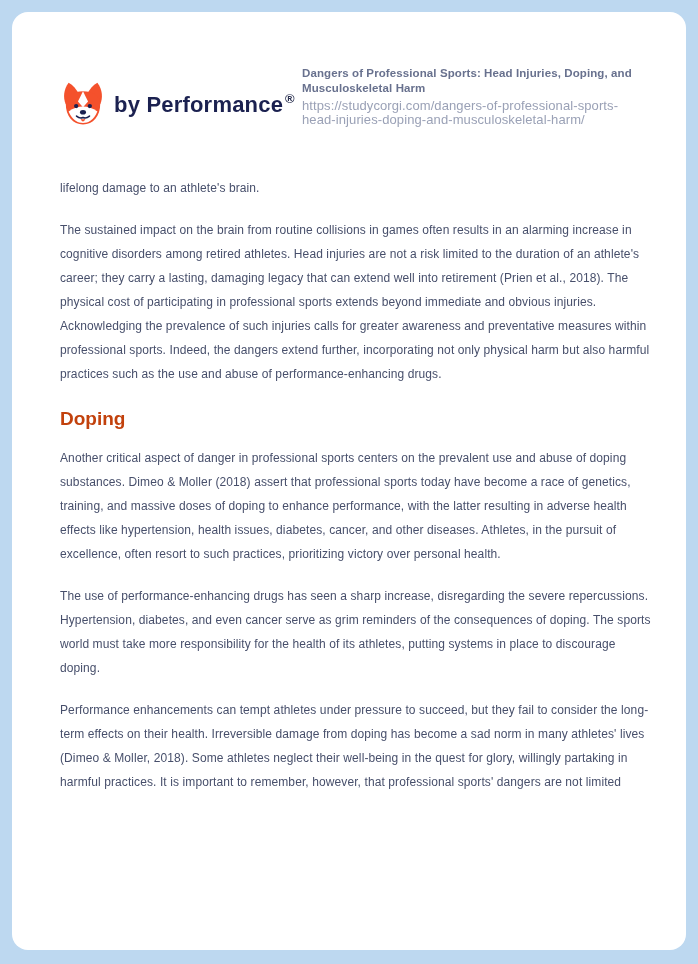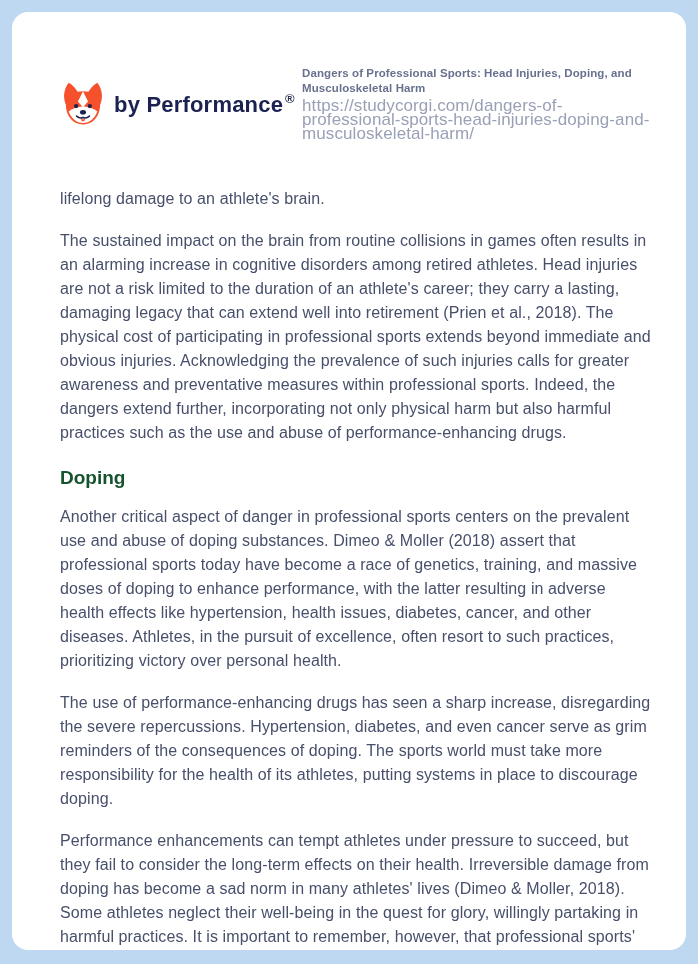--- a/index.html
+++ b/index.html
@@ -69,44 +69,44 @@
   }
   .doc-title {
     font-size: 11.5px;
     line-height: 14.5px;
     font-weight: 700;
     color: #68718E;
     letter-spacing: 0.1px;
   }
   .doc-url {
     margin-top: 4px;
-    font-size: 17px;
+    font-size: 13px;
     line-height: 14px;
     color: #9AA1B6;
     letter-spacing: 0.1px;
     overflow-wrap: anywhere;
   }
 
   
   .article {
     margin-top: 46px;
     width: 594px;
   }
   .article p {
-    font-size: 16px;
+    font-size: 12px;
     line-height: 24px;
     letter-spacing: 0.1px;
     color: #474F6B;
     margin: 0 0 18px 0;
   }
   .article h2 {
     font-size: 19px;
     line-height: 26px;
     font-weight: 700;
-    color: #14532d;
+    color: #c2410c;
     margin: 20px 0 14px 0;
   }
 </style>
 </head>
 <body>
 
 <div class="canvas">
   <div class="sheet">
 
     <header class="doc-header">

